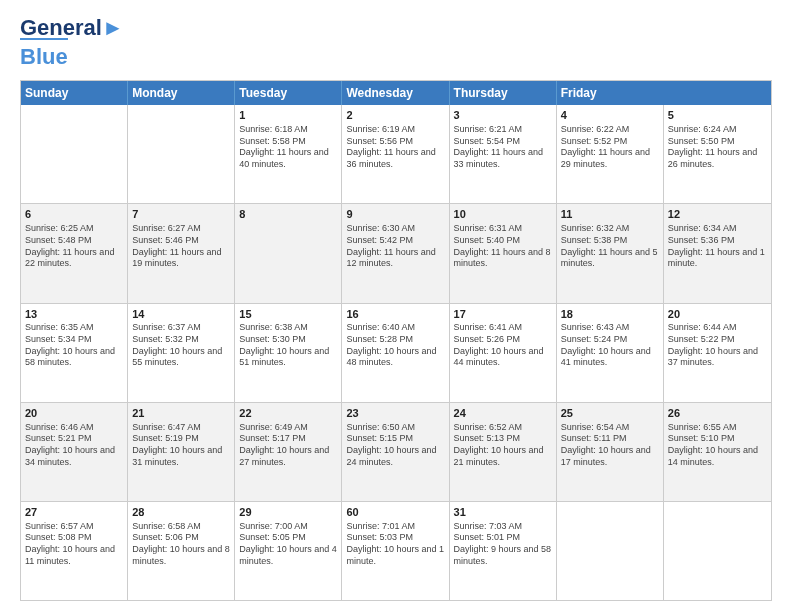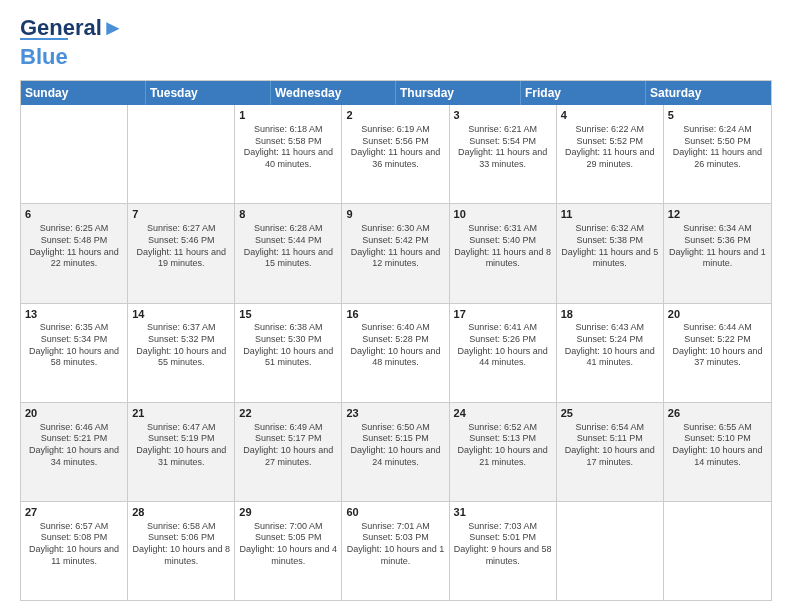--- a/index.html
+++ b/index.html
@@ -55,21 +55,21 @@
       color: #555;
     }
     .calendar {
       flex: 1;
       display: flex;
       flex-direction: column;
       border: 1px solid #ccc;
     }
     .cal-header {
       display: grid;
-      grid-template-columns: repeat(6, 1fr);
+      grid-template-columns: repeat(7, 1fr);
       background: #3a7abf;
     }
     .cal-header-cell {
       color: #fff;
       font-size: 12px;
       font-weight: bold;
       padding: 5px 4px;
       text-align: left;
       border-right: 1px solid #5a9ad0;
     }
@@ -102,21 +102,20 @@
       font-size: 11px;
       font-weight: bold;
       color: #222;
       display: block;
       margin-bottom: 1px;
     }
     .cell-text {
       font-size: 9px;
       color: #444;
       line-height: 1.3;
-      text-align: center;
     }
   </style>
 </head>
 <body>
 
 <div class="page">
   <div class="header">
     <div class="logo">
       <div class="logo-row">
         <span class="logo-text">
@@ -130,25 +129,25 @@
     <div class="title-block">
       <div class="month-title"></div>
       <div class="location"></div>
     </div>
   </div>
 
   <div class="calendar">
     <div class="cal-header">
 
     <div class="cal-header-cell">Sunday</div>
+        <div class="cal-header-cell">Monday</div>
         <div class="cal-header-cell">Tuesday</div>
         <div class="cal-header-cell">Wednesday</div>
         <div class="cal-header-cell">Thursday</div>
         <div class="cal-header-cell">Friday</div>
-        <div class="cal-header-cell">Saturday</div>
       </div>
     <div class="cal-body">
 
     <div class="cal-row">
           <div class="cal-cell empty"></div>
           <div class="cal-cell empty"></div>
           <div class="cal-cell">
             <span class="day-num">1</span>
             <div class="cell-text">Sunrise: 6:18 AM<br>Sunset: 5:58 PM<br>Daylight: 11 hours and 40 minutes.</div>
           </div>
@@ -173,21 +172,20 @@
           <div class="cal-cell alt-row">
             <span class="day-num">6</span>
             <div class="cell-text">Sunrise: 6:25 AM<br>Sunset: 5:48 PM<br>Daylight: 11 hours and 22 minutes.</div>
           </div>
           <div class="cal-cell alt-row">
             <span class="day-num">7</span>
             <div class="cell-text">Sunrise: 6:27 AM<br>Sunset: 5:46 PM<br>Daylight: 11 hours and 19 minutes.</div>
           </div>
           <div class="cal-cell alt-row">
             <span class="day-num">8</span>
-            <div class="cell-text">Sunrise: 6:28 AM<br>Sunset: 5:44 PM<br>Daylight: 11 hours and 15 minutes.</div>
           </div>
           <div class="cal-cell alt-row">
             <span class="day-num">9</span>
             <div class="cell-text">Sunrise: 6:30 AM<br>Sunset: 5:42 PM<br>Daylight: 11 hours and 12 minutes.</div>
           </div>
           <div class="cal-cell alt-row">
             <span class="day-num">10</span>
             <div class="cell-text">Sunrise: 6:31 AM<br>Sunset: 5:40 PM<br>Daylight: 11 hours and 8 minutes.</div>
           </div>
           <div class="cal-cell alt-row">

